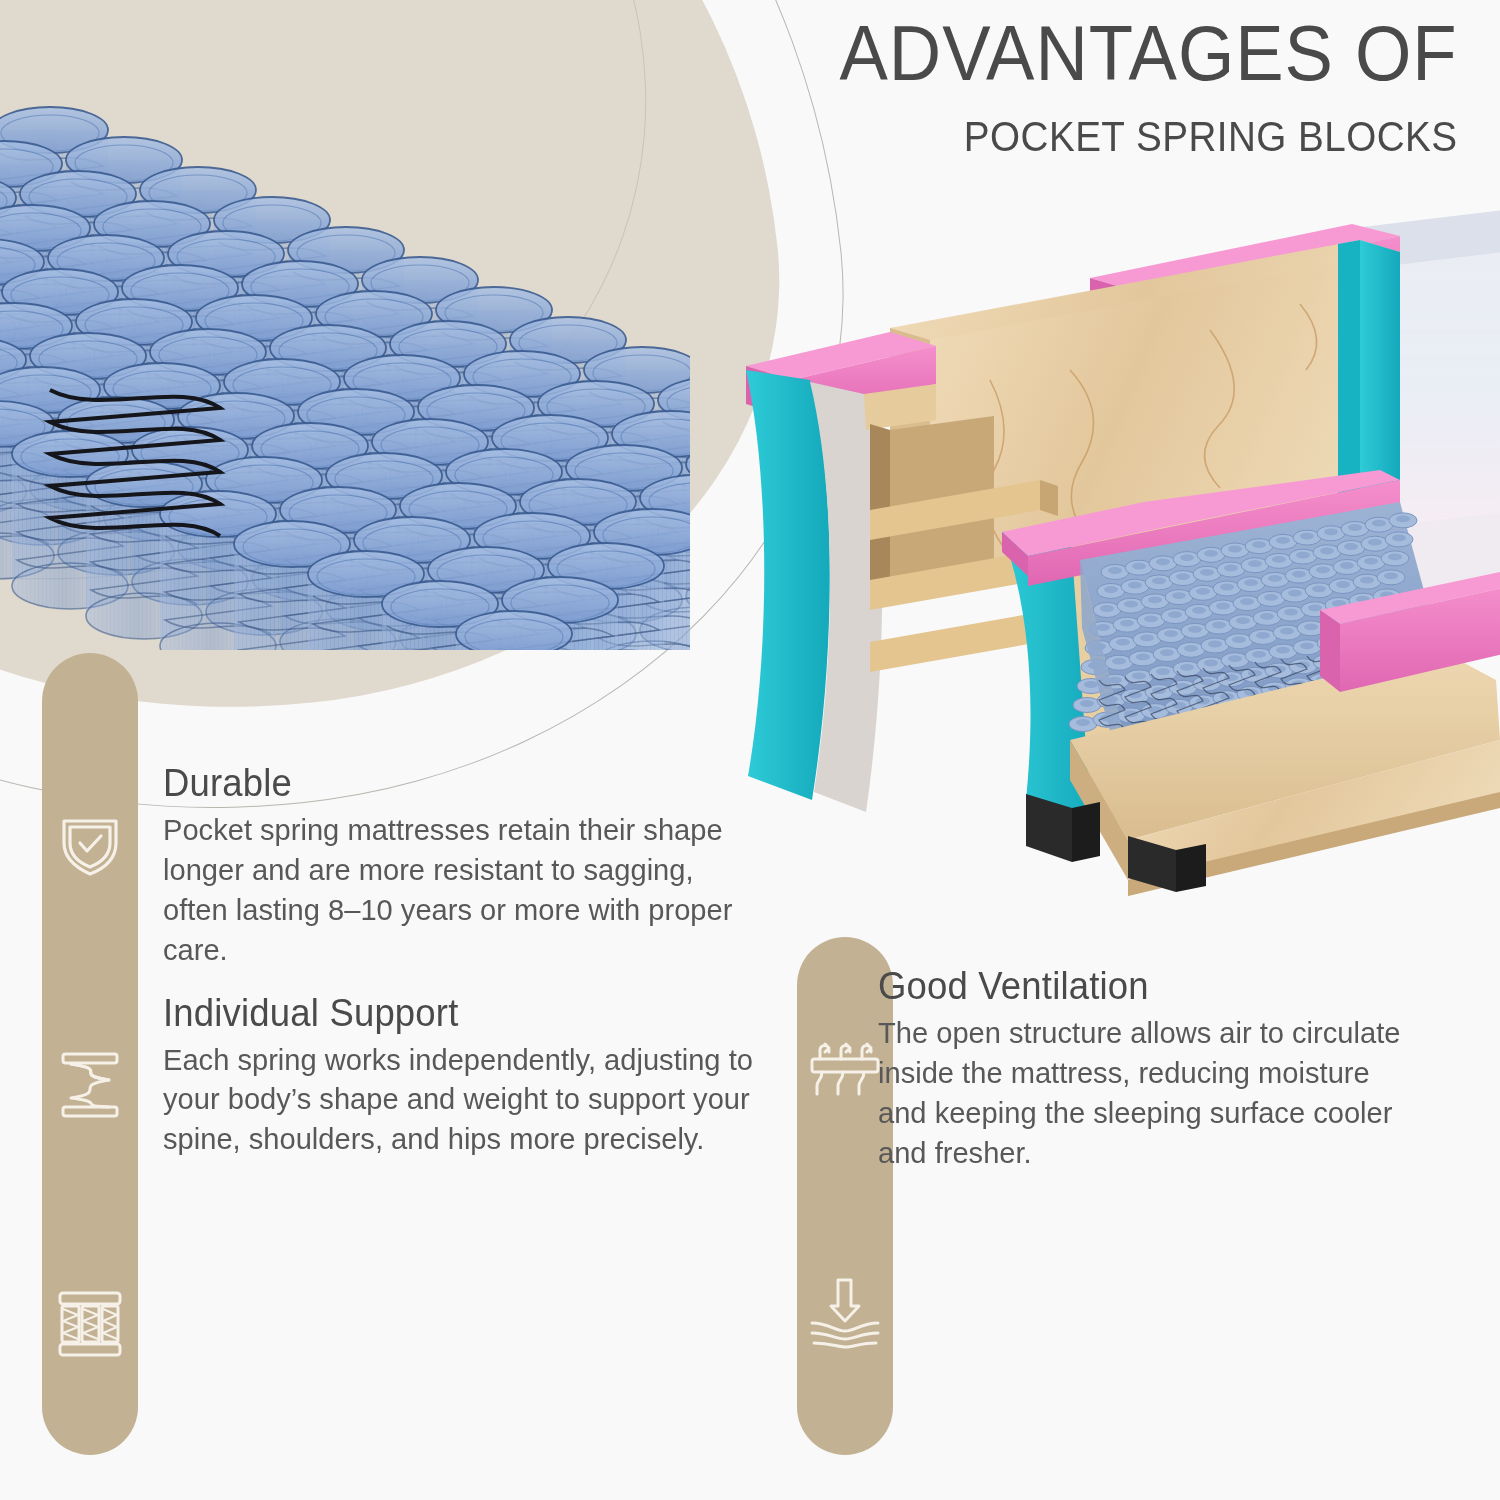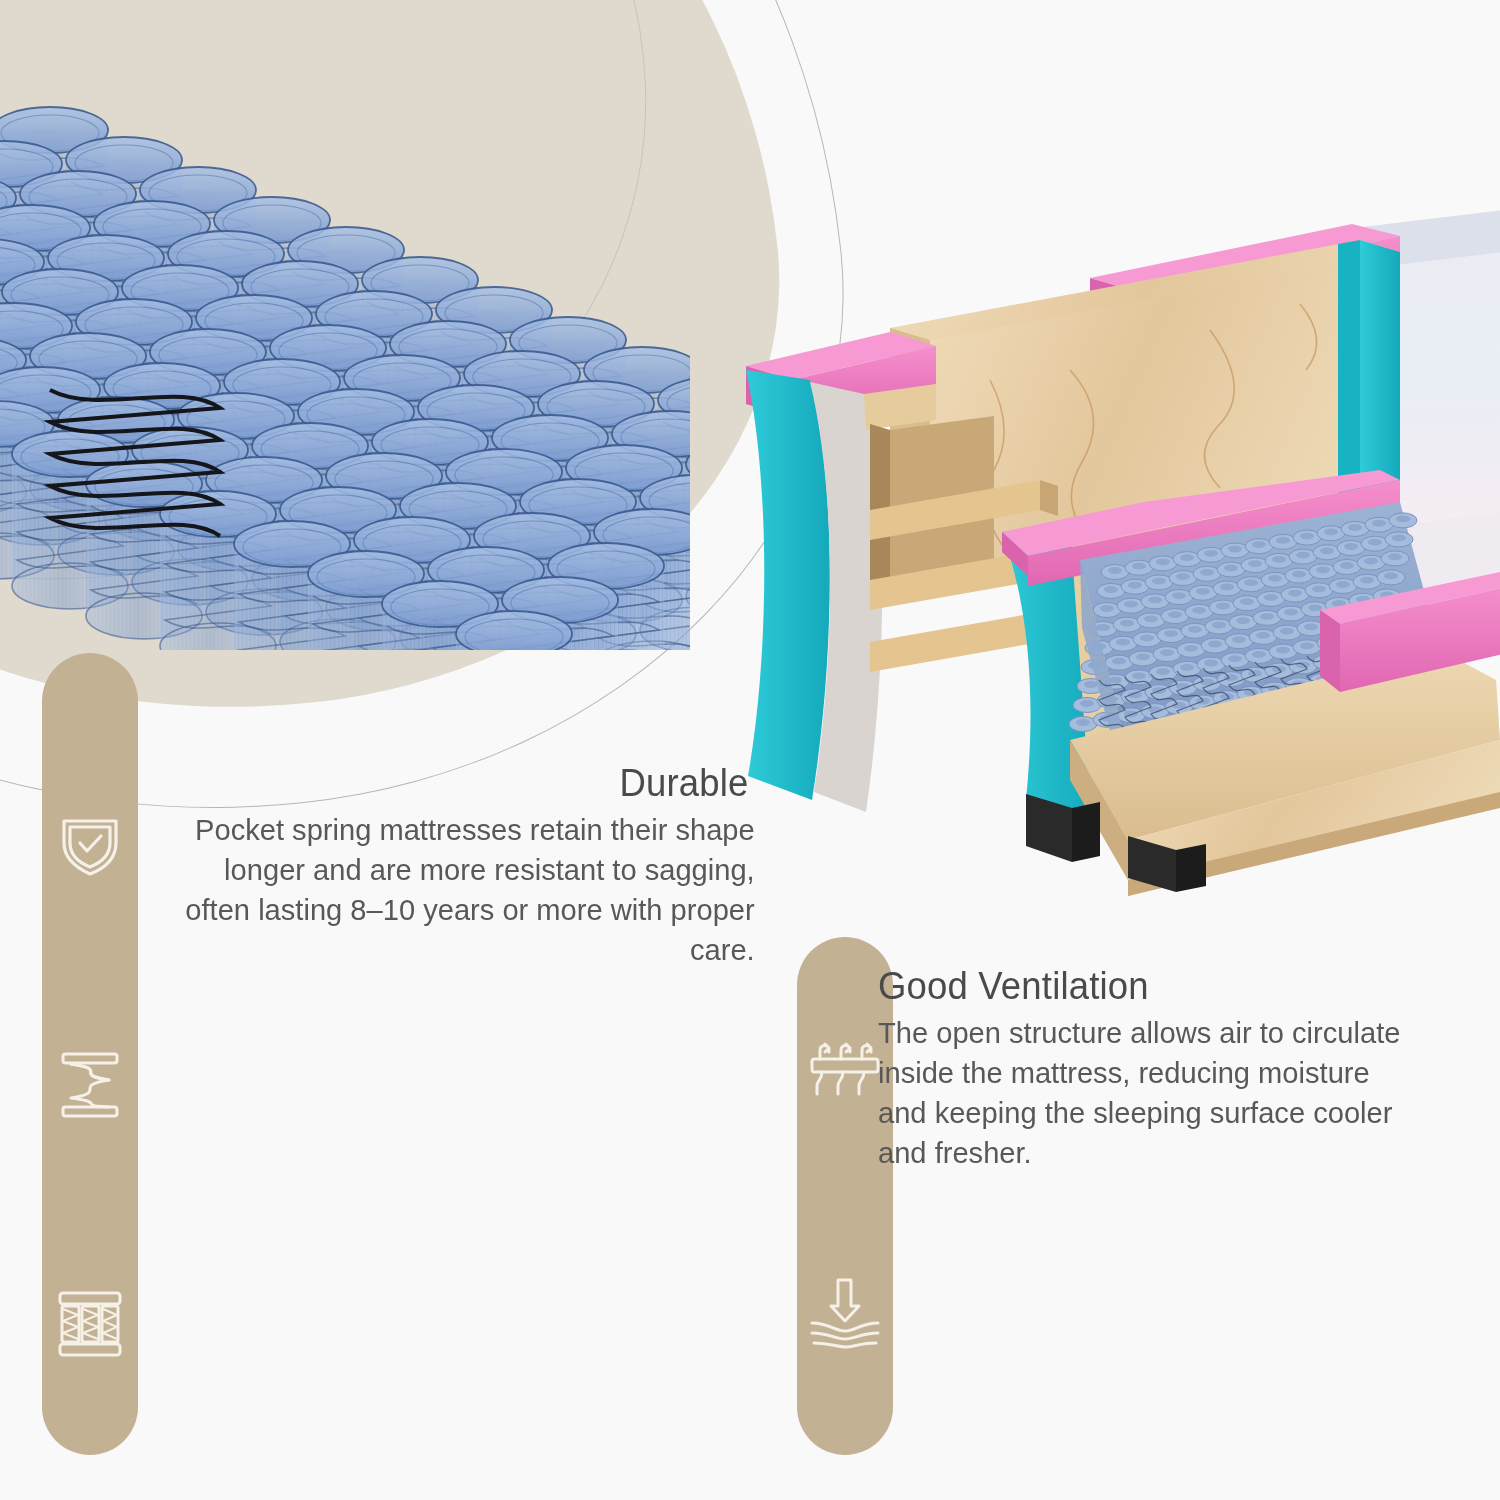--- a/index.html
+++ b/index.html
@@ -55,21 +55,21 @@
   
   .rail{position:absolute;background:#c3b193;border-radius:48px;}
   .rail-left{left:42px;top:653px;width:96px;height:802px;}
   .rail-right{left:797px;top:937px;width:96px;height:518px;}
 
   .rail-icon{position:absolute;left:50%;transform:translateX(-50%);}
   .rail-icon svg{display:block;}
 
   
   .col{position:absolute;}
-  .col-left{left:163px;top:762px;width:610px;text-align:right;}
+  .col-left{left:163px;top:762px;width:610px;}
   .col-right{left:878px;top:965px;width:560px;}
 
   .block{margin-bottom:18px;}
   .block:last-child{margin-bottom:0;}
   .b-title{
     font-size:38px;color:#4a4a4a;font-weight:400;letter-spacing:.2px;
     margin:0 0 5px 0;transform:scaleX(.96);transform-origin:left center;
     white-space:nowrap;
   }
   .b-body{
@@ -81,20 +81,24 @@
 </style>
 </head>
 <body>
 
 <div id="stage">
 
   <div class="blob"></div>
   <div class="arc"></div>
   <div class="arc2"></div>
 
+  <div class="header">
+    <div class="h-main">ADVANTAGES OF</div>
+    <div class="h-sub">POCKET SPRING BLOCKS</div>
+  </div>
 
   <div class="springblock">
     <svg width="760" height="560" viewBox="0 0 760 560" aria-hidden="true">
       <defs>
         <linearGradient id="cylg" x1="0" y1="0" x2="1" y2="0">
           <stop offset="0" stop-color="#9fb6dd" stop-opacity=".86"></stop>
           <stop offset="0.45" stop-color="#6f93c9" stop-opacity=".82"></stop>
           <stop offset="1" stop-color="#a9bfe2" stop-opacity=".70"></stop>
         </linearGradient>
         <linearGradient id="capg" x1="0" y1="0" x2="0" y2="1">
@@ -1189,20 +1193,24 @@
   </div>
 
   <div class="col col-left">
 
     <div class="block">
       <div class="b-title">Durable</div>
       <div class="b-body">Pocket spring mattresses retain their shape longer and are more resistant to sagging, often lasting 8–10 years or more with proper care.</div>
     </div>
 
 
+    <div class="block">
+      <div class="b-title">Individual Support</div>
+      <div class="b-body">Each spring works independently, adjusting to your body’s shape and weight to support your spine, shoulders, and hips more precisely.</div>
+    </div>
 
   </div>
 
   <div class="col col-right">
 
     <div class="block">
       <div class="b-title">Good Ventilation</div>
       <div class="b-body">The open structure allows air to circulate inside the mattress, reducing moisture and keeping the sleeping surface cooler and fresher.</div>
     </div>
 

